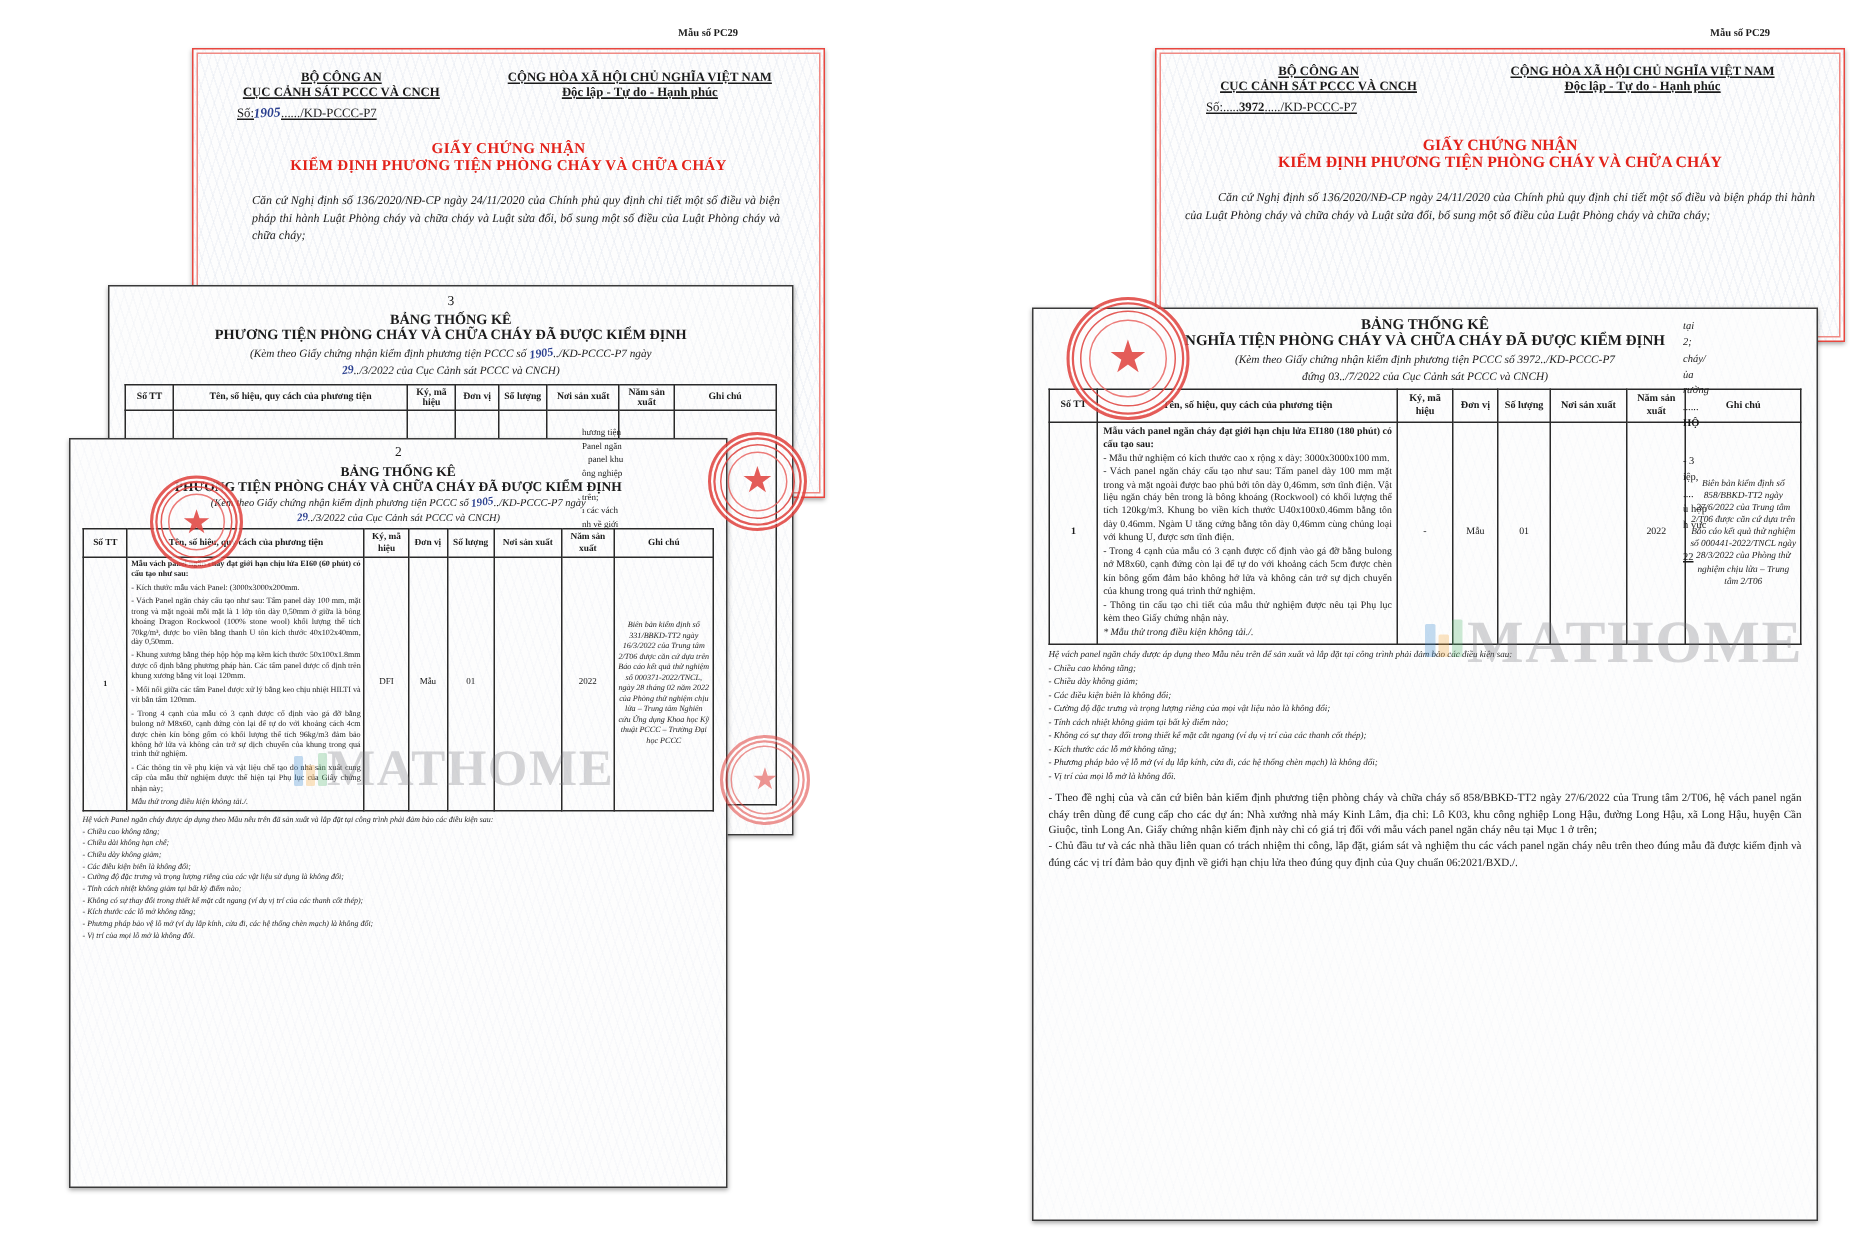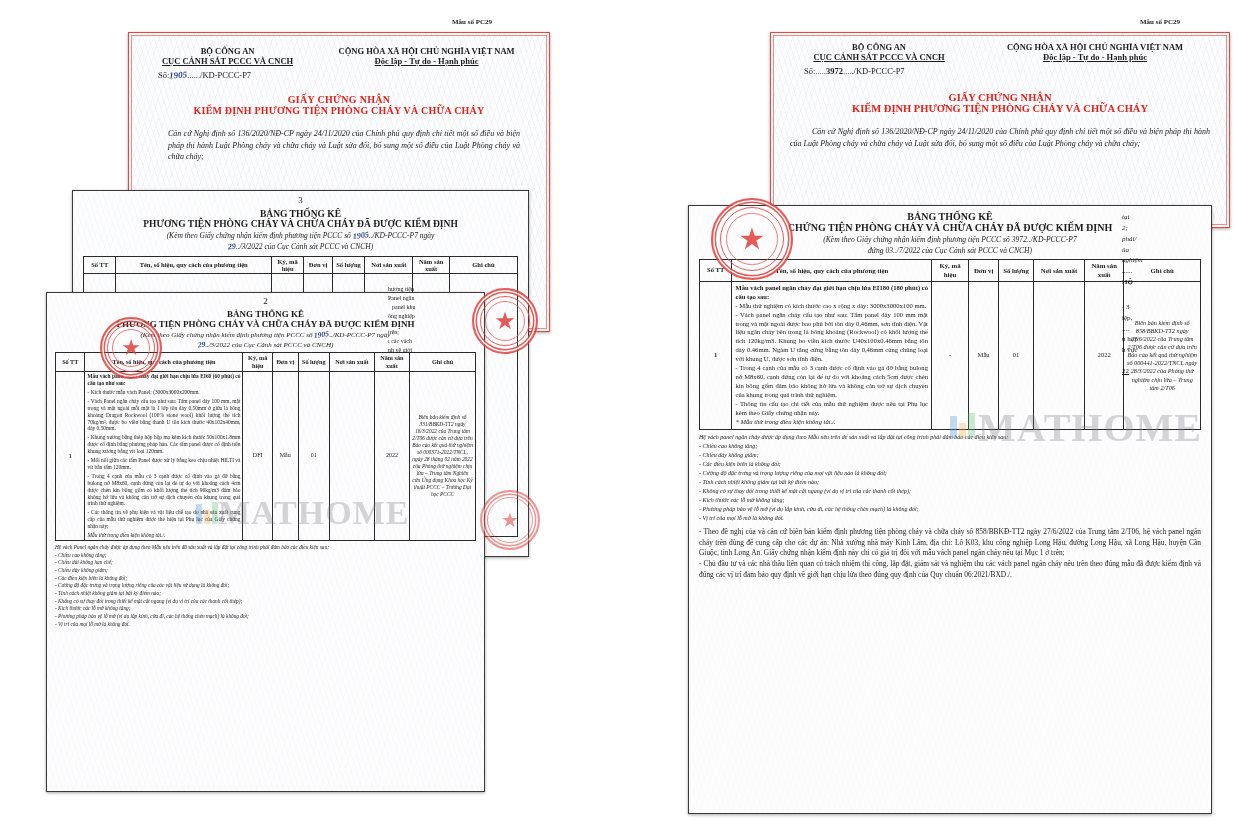--- a/index.html
+++ b/index.html
@@ -15,21 +15,21 @@
         repeating-linear-gradient(72deg, rgba(150,170,205,.33) 0 1px, transparent 1px 5px),
         repeating-linear-gradient(-72deg, rgba(150,170,205,.26) 0 1px, transparent 1px 6px);}
 
   .c{text-align:center;}
   .j{text-align:justify;}
   .b{font-weight:bold;}
   .i{font-style:italic;}
   .red{color:#e32119;}
   .u{ text-decoration:underline;}
 
-  .hdr-line{display:flex;}
+  .hdr-line{display:flex;text-decoration:underline;}
   .hdr-l{width:44%;text-align:center;}
   .hdr-r{width:56%;text-align:center;}
 
   .tbl{border-collapse:collapse;width:100%;table-layout:fixed;}
   .tbl td,.tbl th{border:1px solid #2a2a2a;padding:1px 2px;vertical-align:top;}
   .tbl th{text-align:center;font-weight:bold;vertical-align:middle;}
 
   .seal{position:absolute;border-radius:50%;border:2.2px solid #e0403c;
         box-shadow:0 0 0 1.5px #fff inset, 0 0 0 3px #e0403c inset;
         opacity:.85;display:flex;align-items:center;justify-content:center;}
@@ -241,21 +241,21 @@
     <div class="i j" style="margin:12px 6px 0 6px;font-size:8px;line-height:1.5;text-indent:22px;">Căn cứ Nghị định số 136/2020/NĐ-CP ngày 24/11/2020 của Chính phủ quy định chi tiết một số điều và biện pháp thi hành của Luật Phòng cháy và chữa cháy và Luật sửa đổi, bổ sung một số điều của Luật Phòng cháy và chữa cháy;</div>
   </div>
 </div>
 
 <div class="page" style="left:688px;top:205px;width:522px;height:607px;border:1px solid #3a3a3a;">
   <div class="guilloche" style="opacity:.10;"></div>
 
   <div style="position:absolute;left:10px;right:10px;top:5px;">
     <div class="c b" style="font-size:10px;">BẢNG THỐNG KÊ</div>
     <div class="c b" style="font-size:10px;">
-      <span>CHỨNG</span>
+      <span>NGHĨA</span>
       <span>TIỆN PHÒNG CHÁY VÀ CHỮA CHÁY ĐÃ ĐƯỢC KIỂM ĐỊNH</span>
     </div>
     <div class="c i" style="font-size:7.6px;margin-top:2px;line-height:1.4;">
       <span>(Kèm theo Giấy chứng nhận kiểm định phương tiện PCCC số</span>
       <span>3972</span><span>../KD-PCCC-P7</span>
       <br>
       <span>đứng</span>
       <span>03</span><span>../7/2022 của Cục Cảnh sát PCCC và CNCH)</span>
     </div>
 
@@ -313,23 +313,23 @@
   <div class="seal" style="left:22px;top:-8px;width:78px;height:78px;">
     <div class="ring"></div>
     <div class="ring2"></div>
     <div class="star" style="font-size:30px;">★</div>
   </div>
 </div>
 
 <div style="position:absolute;left:1122px;top:212px;width:80px;font-size:7px;line-height:1.55;font-style:italic;">
   <div>tại</div>
   <div>2;</div>
-  <div>phải/</div>
+  <div>cháy/</div>
   <div>ủa</div>
-  <div>nghiệm</div>
+  <div>rường</div>
   <div>......</div>
   <div class="b" style="font-style:normal;">HỘ</div>
   <div style="height:14px;"></div>
   <div style="font-style:normal;">- 3</div>
   <div style="font-style:normal;">iệp,</div>
   <div style="font-style:normal;">....</div>
   <div style="font-style:normal;">ù hợp</div>
   <div style="font-style:normal;">h vực</div>
   <div style="height:10px;"></div>
   <div style="font-style:normal;text-decoration:underline;">22</div>

